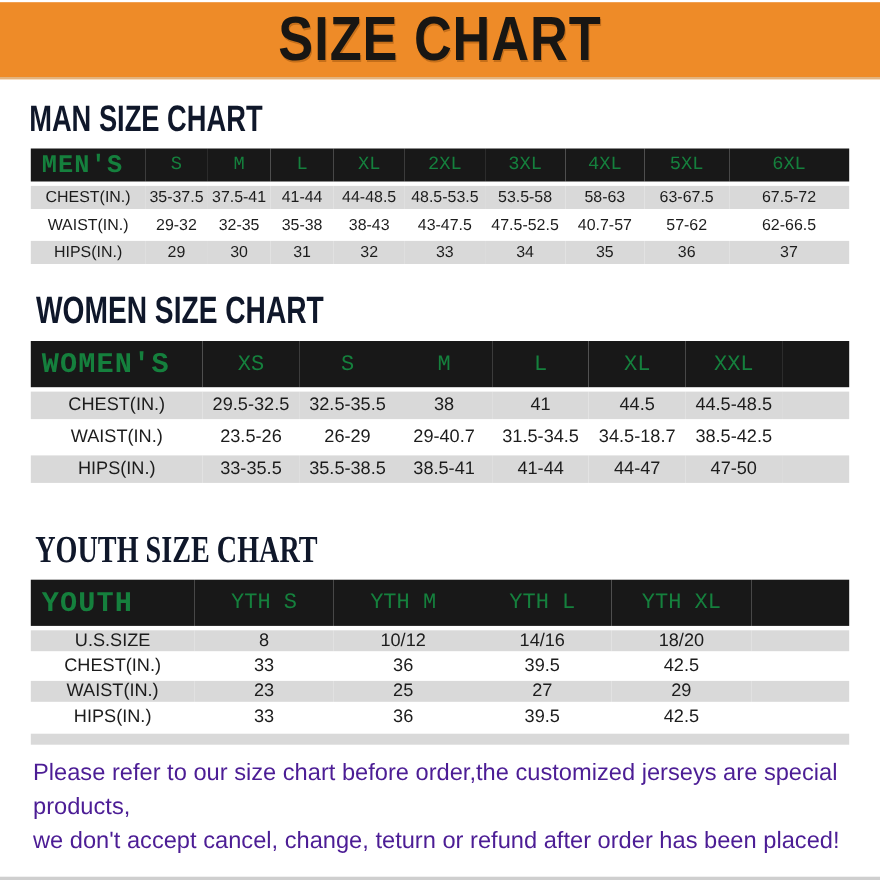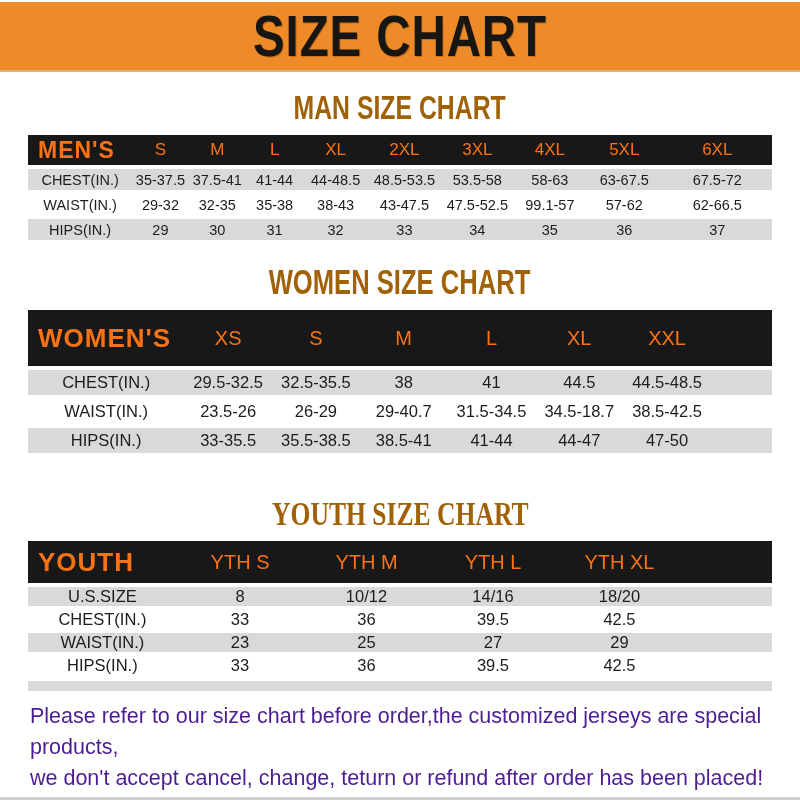--- a/index.html
+++ b/index.html
@@ -18,55 +18,55 @@
   }
   .banner h1{
     margin:0;font-size:54px;font-weight:700;color:#181613;
     letter-spacing:1px;line-height:1;
     transform:scaleX(0.88) scaleY(1.05);transform-origin:center;
     text-shadow:1px 1px 0 rgba(120,60,0,0.35);
   }
 
   
   .section-title{
-    margin:0;text-align:center;font-weight:700;color:#a16207;line-height:1;
+    margin:0;font-weight:700;color:#0f172a;line-height:1;
   }
   .section-title span{display:inline-block;transform:scaleX(0.80) scaleY(1.08);transform-origin:center;}
   #title-men{margin-top:20px;font-size:31px;}
   #title-women{margin-top:22px;font-size:32px;}
   #title-youth{margin-top:40px;font-size:32px;font-family:Liberation Serif, serif;}
 
   
   table.size-table{
     width:744px;margin-left:28px;table-layout:fixed;
     border-collapse:separate;border-spacing:0 4px;
   }
   #table-men{margin-top:8px;}
   #table-women{margin-top:8px;}
   #table-youth{margin-top:8px;}
 
   .size-table th{
-    background:#181818;color:#f97316;font-weight:400;text-align:center;
-    padding:0;white-space:nowrap;overflow:hidden;
+    background:#181818;color:#15803d;font-weight:400;text-align:center;
+    padding:0;white-space:nowrap;overflow:hidden;font-family:Liberation Mono, monospace;
   }
   .size-table th.rowlab{
     text-align:left;padding-left:10px;font-weight:700;letter-spacing:1px;
     font-style:normal;
   }
   .size-table td{
     text-align:center;color:#1c1c1c;padding:0;white-space:nowrap;overflow:hidden;
   }
   .size-table tbody tr:nth-child(odd) td{background:#d9d9d9;}
   .size-table tbody tr:nth-child(even) td{background:#ffffff;}
 
   #table-men th{height:30px;font-size:17px;}
   #table-men th.rowlab{font-size:23px;}
   #table-men td{height:21px;font-size:14.5px;}
 
-  #table-women th{height:56px;font-size:20px;}
+  #table-women th{height:42px;font-size:20px;}
   #table-women th.rowlab{font-size:26px;}
   #table-women td{height:25px;font-size:16.5px;}
 
   #table-youth th{height:42px;font-size:20px;}
   #table-youth th.rowlab{font-size:26px;margin-left:44px;}
   #table-youth td{height:18px;font-size:16.5px;}
 
   .youth-tail-stripe{
     width:744px;margin-left:28px;margin-top:2px;height:10px;background:#d9d9d9;
   }
@@ -134,21 +134,21 @@
             <td>67.5-72</td>
           </tr>
           <tr>
             <td>WAIST(IN.)</td>
             <td>29-32</td>
             <td>32-35</td>
             <td>35-38</td>
             <td>38-43</td>
             <td>43-47.5</td>
             <td>47.5-52.5</td>
-            <td>99.1-57</td>
+            <td>40.7-57</td>
             <td>57-62</td>
             <td>62-66.5</td>
           </tr>
           <tr>
             <td>HIPS(IN.)</td>
             <td>29</td>
             <td>30</td>
             <td>31</td>
             <td>32</td>
             <td>33</td>

